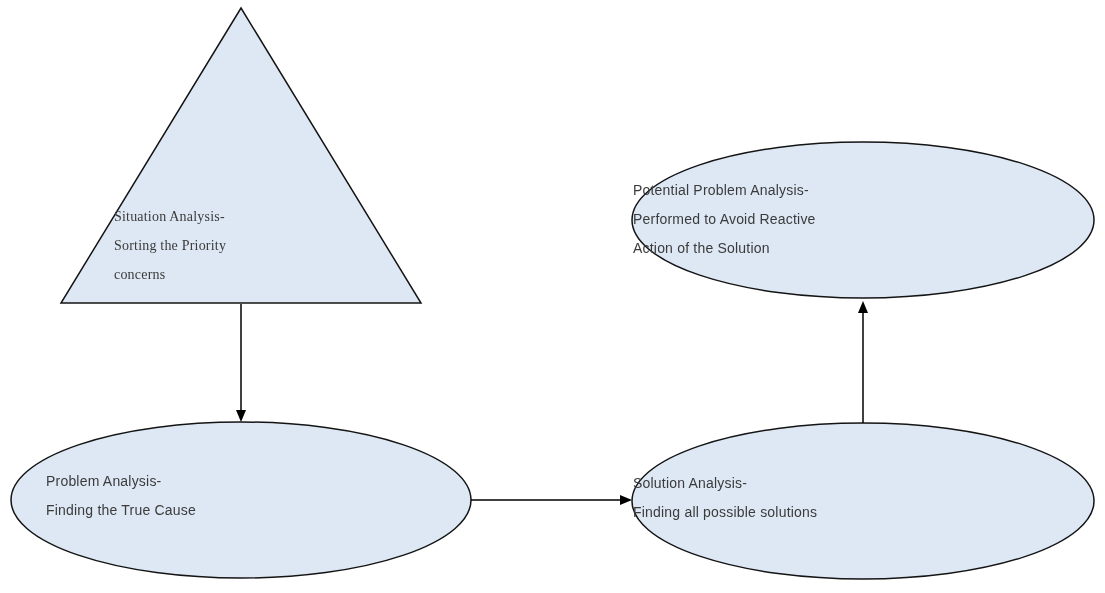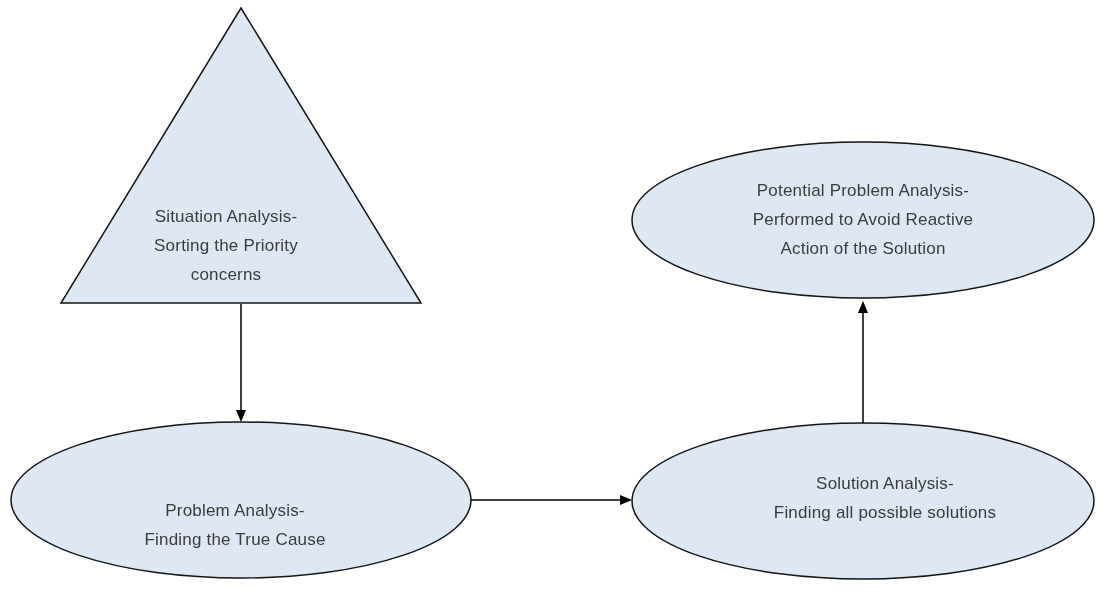--- a/index.html
+++ b/index.html
@@ -15,30 +15,30 @@
     overflow: hidden;
     font-family: "Liberation Sans", sans-serif;
   }
   #diagram-svg {
     position: absolute;
     left: 0;
     top: 0;
   }
   .node-label {
     position: absolute;
-    text-align: center;
+    text-align: left;
     white-space: pre-line;
-    font-size: 17px;
+    font-size: 14px;
     line-height: 29px;
     color: #3b3b3b;
     letter-spacing: 0.2px;
     pointer-events: none;
   }
-  #situation-label { left: 86px; top: 202px; width: 280px; }
-  #problem-label   { left: 25px;  top: 467px; width: 420px; margin-top: 29px; }
+  #situation-label { left: 114px; top: 202px; width: 280px; font-family: Liberation Serif, serif; }
+  #problem-label   { left: 46px;  top: 467px; width: 420px; }
   #solution-label  { left: 633px; top: 469px; width: 504px; }
   #potential-label { left: 633px; top: 176px; width: 460px; }
 </style>
 </head>
 <body>
 
 <div id="canvas">
 
   <svg id="diagram-svg" width="1105" height="593" viewBox="0 0 1105 593">
 

